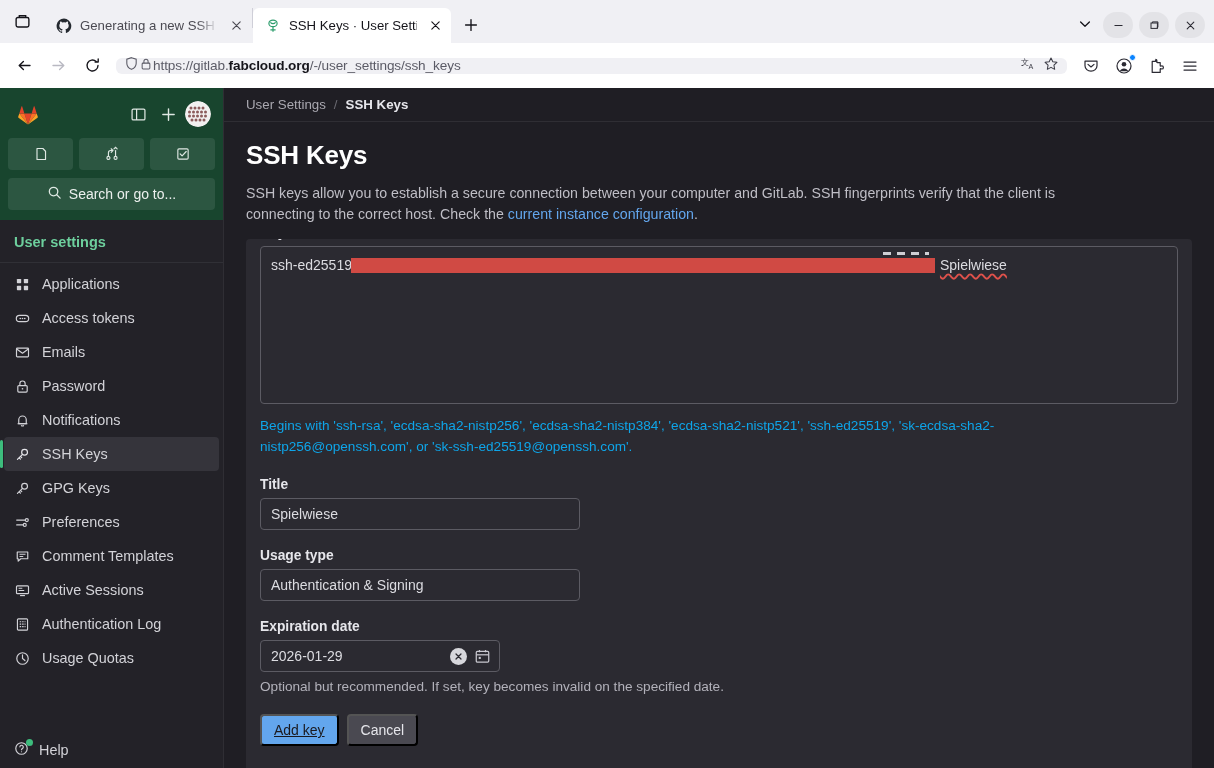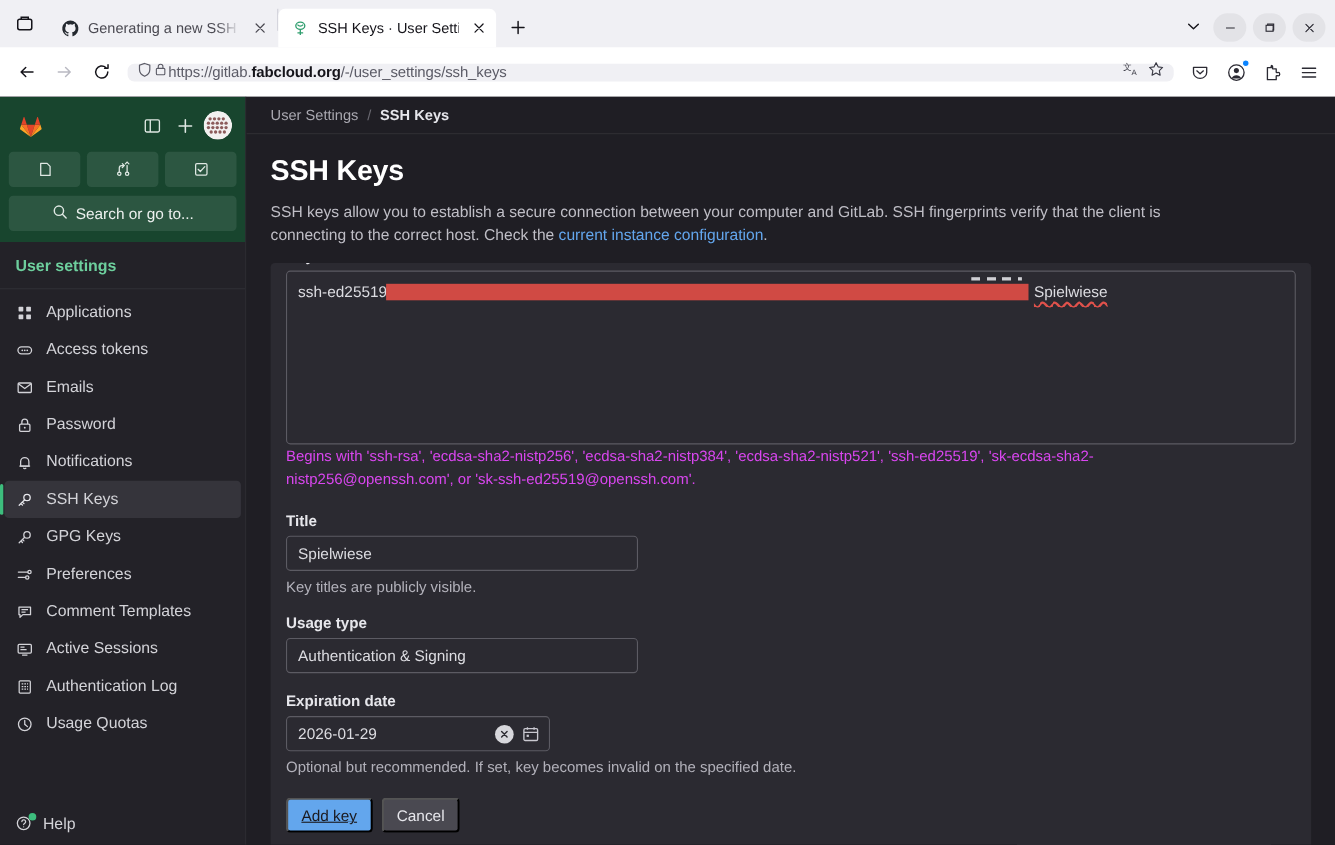--- a/index.html
+++ b/index.html
@@ -306,24 +306,24 @@
     width: 46px; height: 3px;
     background: repeating-linear-gradient(to right, #cfcfd4 0 8px, transparent 8px 14px);
   }
   .spell-word {
     margin-left: 5px;
     text-decoration: underline wavy #e0514b;
     text-underline-offset: 3px;
     text-decoration-thickness: 1.5px;
   }
   .help-text {
-    margin-top: 0;
+    margin-top: 11px;
     font-size: 13.6px;
     line-height: 21px;
-    color: #d946ef;
+    color: #0ea5e9;
     max-width: 840px;
   }
   .text-input {
     width: 320px;
     height: 32px;
     background: #2b2a31;
     border: 1px solid #5c5b63;
     border-radius: 4px;
     padding: 0 10px;
     display: flex; align-items: center;
@@ -782,21 +782,20 @@
               <span class="spell-word">Spielwiese</span>
             </div>
           </div>
 
           <div class="help-text">Begins with 'ssh-rsa', 'ecdsa-sha2-nistp256', 'ecdsa-sha2-nistp384', 'ecdsa-sha2-nistp521', 'ssh-ed25519', 'sk-ecdsa-sha2-nistp256@openssh.com', or 'sk-ssh-ed25519@openssh.com'.</div>
 
           <div class="field-label mt20">Title</div>
           <div class="text-input">
             <span>Spielwiese</span>
           </div>
-          <div class="hint">Key titles are publicly visible.</div>
 
           <div class="field-label mt18">Usage type</div>
           <div class="text-input">
             <span>Authentication &amp; Signing</span>
           </div>
 
           <div class="field-label mt18">Expiration date</div>
           <div class="date-input">
             <span class="date-val">2026-01-29</span>
             <span class="clear-btn">

